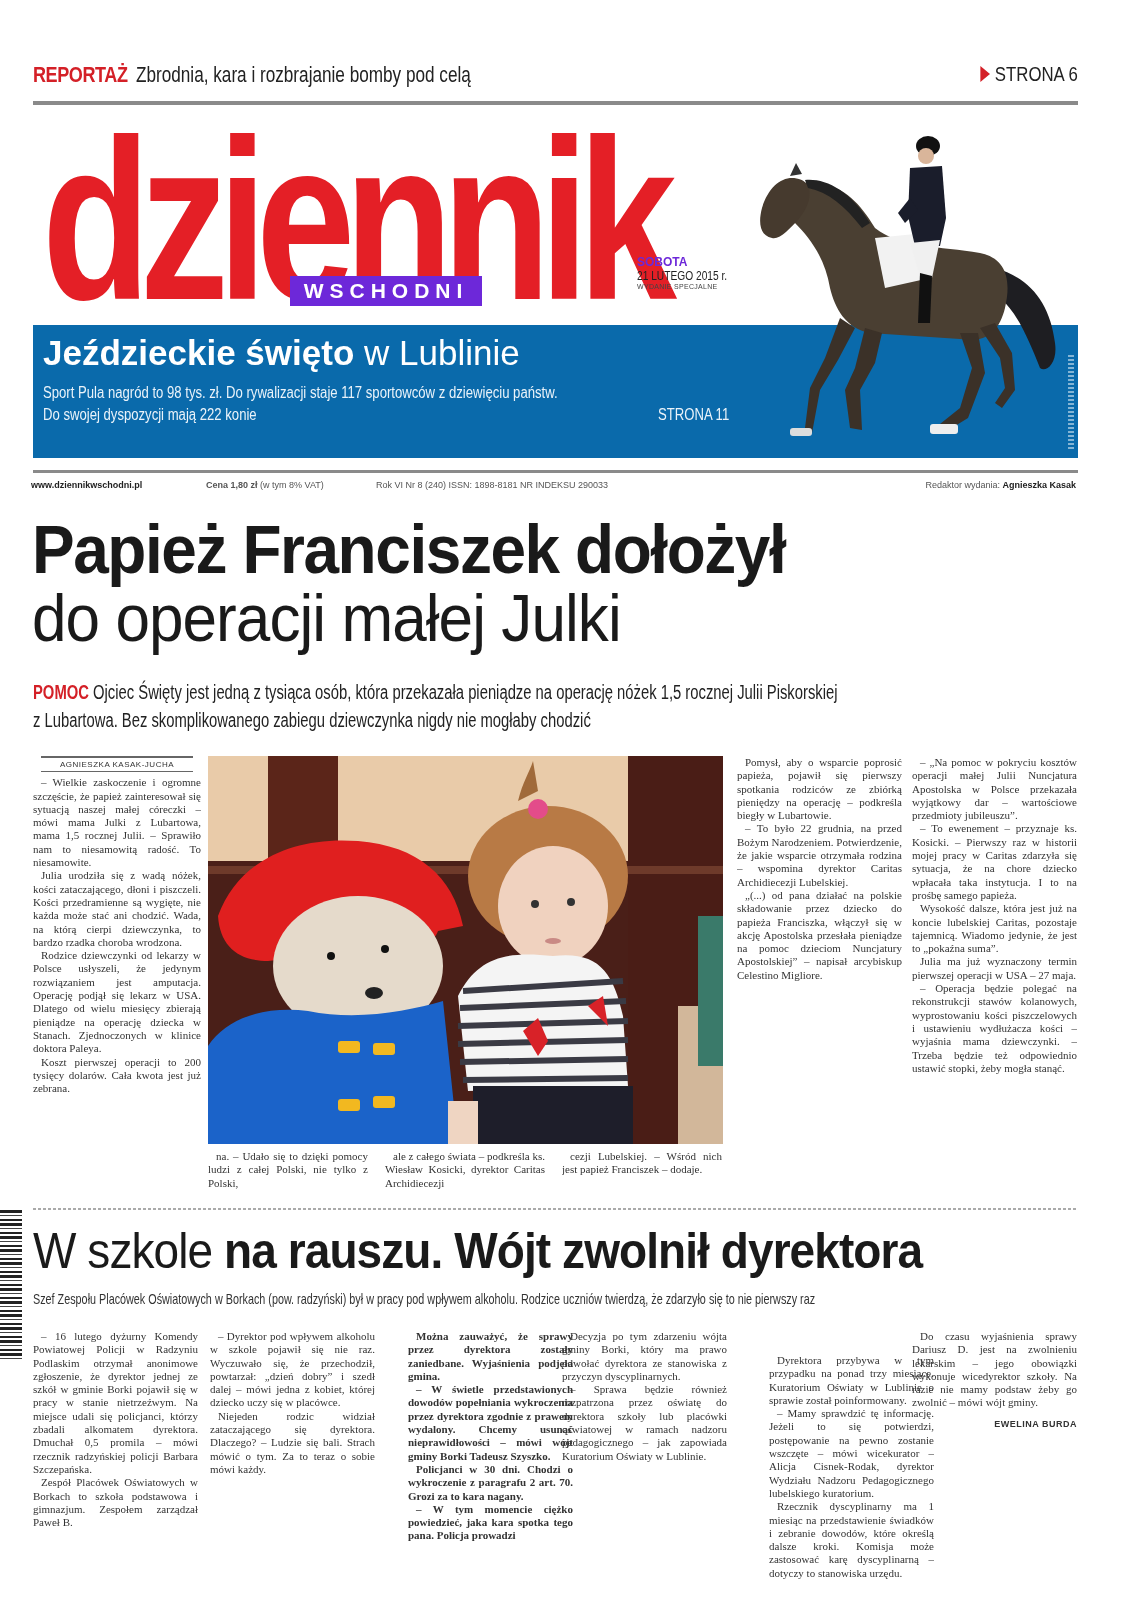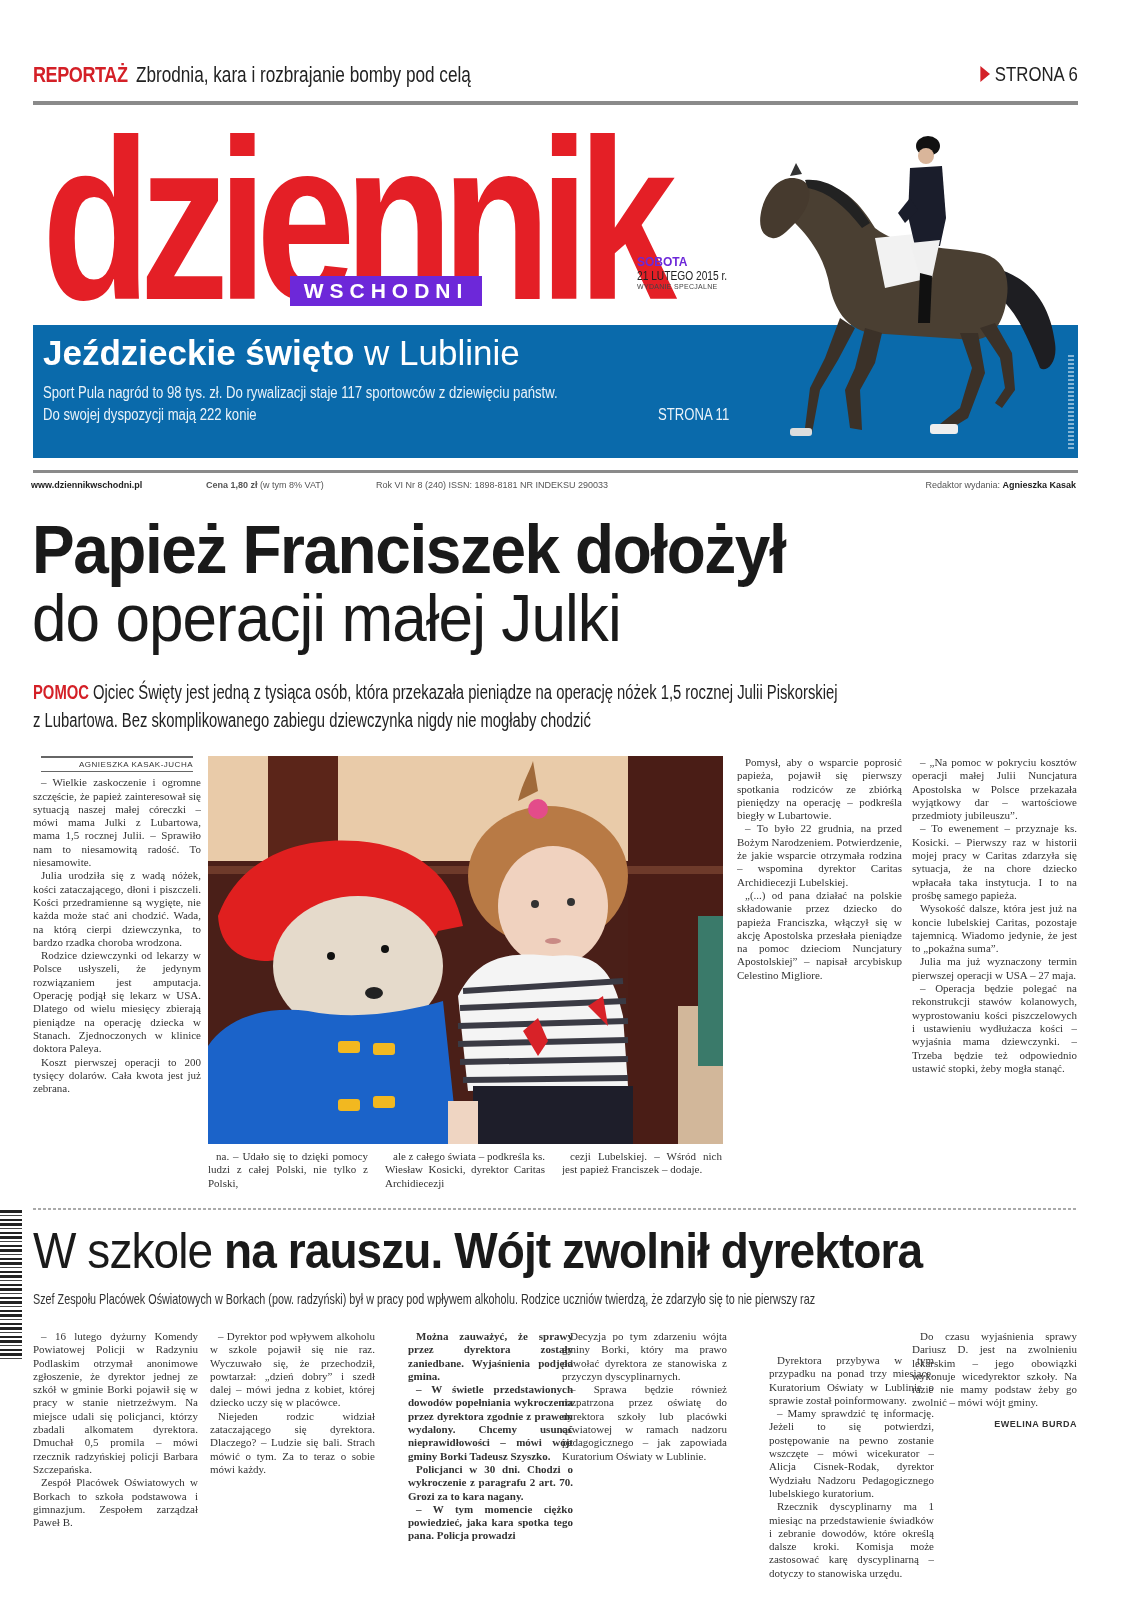--- a/index.html
+++ b/index.html
@@ -43,21 +43,21 @@
   
   .h1a { position: absolute; left: 32px; top: 510px; font-size: 68px; font-weight: bold; color: #1a1a1a; letter-spacing: -1.5px; white-space: nowrap; transform: scaleX(0.94); transform-origin: left; }
   .h1b { position: absolute; left: 32px; top: 580px; font-size: 66px; font-weight: normal; color: #1a1a1a; letter-spacing: -1px; white-space: nowrap; transform: scaleX(0.94); transform-origin: left; }
   .lead { position: absolute; left: 33px; top: 678px; width: 1000px; font-size: 20px; line-height: 28px; color: #222; }
   .lead .line { display: block; white-space: nowrap; transform: scaleX(0.74); transform-origin: left; }
   .lead .kick { color: #d42027; font-weight: bold; }
 
   
   .col { position: absolute; font-family: "Liberation Serif", serif; font-size: 11px; line-height: 13.3px; color: #333; text-align: justify; overflow: hidden; }
   .col p { text-indent: 8px; }
-  .byline { font-family: "Liberation Sans", sans-serif; font-size: 8px; letter-spacing: 0.5px; text-align: right; border-top: 2px solid #666; border-bottom: 1px solid #666; margin: 0 8px 4px 8px; color: #333; }
+  .byline { font-family: "Liberation Sans", sans-serif; font-size: 8px; letter-spacing: 0.5px; text-align: center; border-top: 2px solid #666; border-bottom: 1px solid #666; margin: 0 8px 4px 8px; color: #333; }
 
   .photo { position: absolute; left: 208px; top: 756px; width: 515px; height: 388px; overflow: hidden; background: #e8c9a8; }
 
   .rule-dot { position: absolute; left: 33px; top: 1208px; width: 1045px; height: 2px; background: repeating-linear-gradient(90deg, #aaa 0 3px, transparent 3px 5px); }
   .barcode { position: absolute; left: 0; top: 1210px; width: 22px; height: 150px; background: repeating-linear-gradient(#222 0 3px, #fff 3px 5px, #444 5px 6px, #fff 6px 9px, #222 9px 11px, #fff 11px 13px); }
 
   .h2 { position: absolute; left: 33px; top: 1222px; font-size: 50px; color: #1a1a1a; white-space: nowrap; letter-spacing: -1px; transform: scaleX(0.92); transform-origin: left; }
   .h2 b { font-weight: bold; }
   .lead2 { position: absolute; left: 33px; top: 1290px; font-size: 15px; color: #333; white-space: nowrap; transform: scaleX(0.72); transform-origin: left; }
   .sig { font-family: "Liberation Sans", sans-serif; font-weight: bold; font-size: 9px; text-align: right; margin-top: 8px; letter-spacing: 0.5px; }

